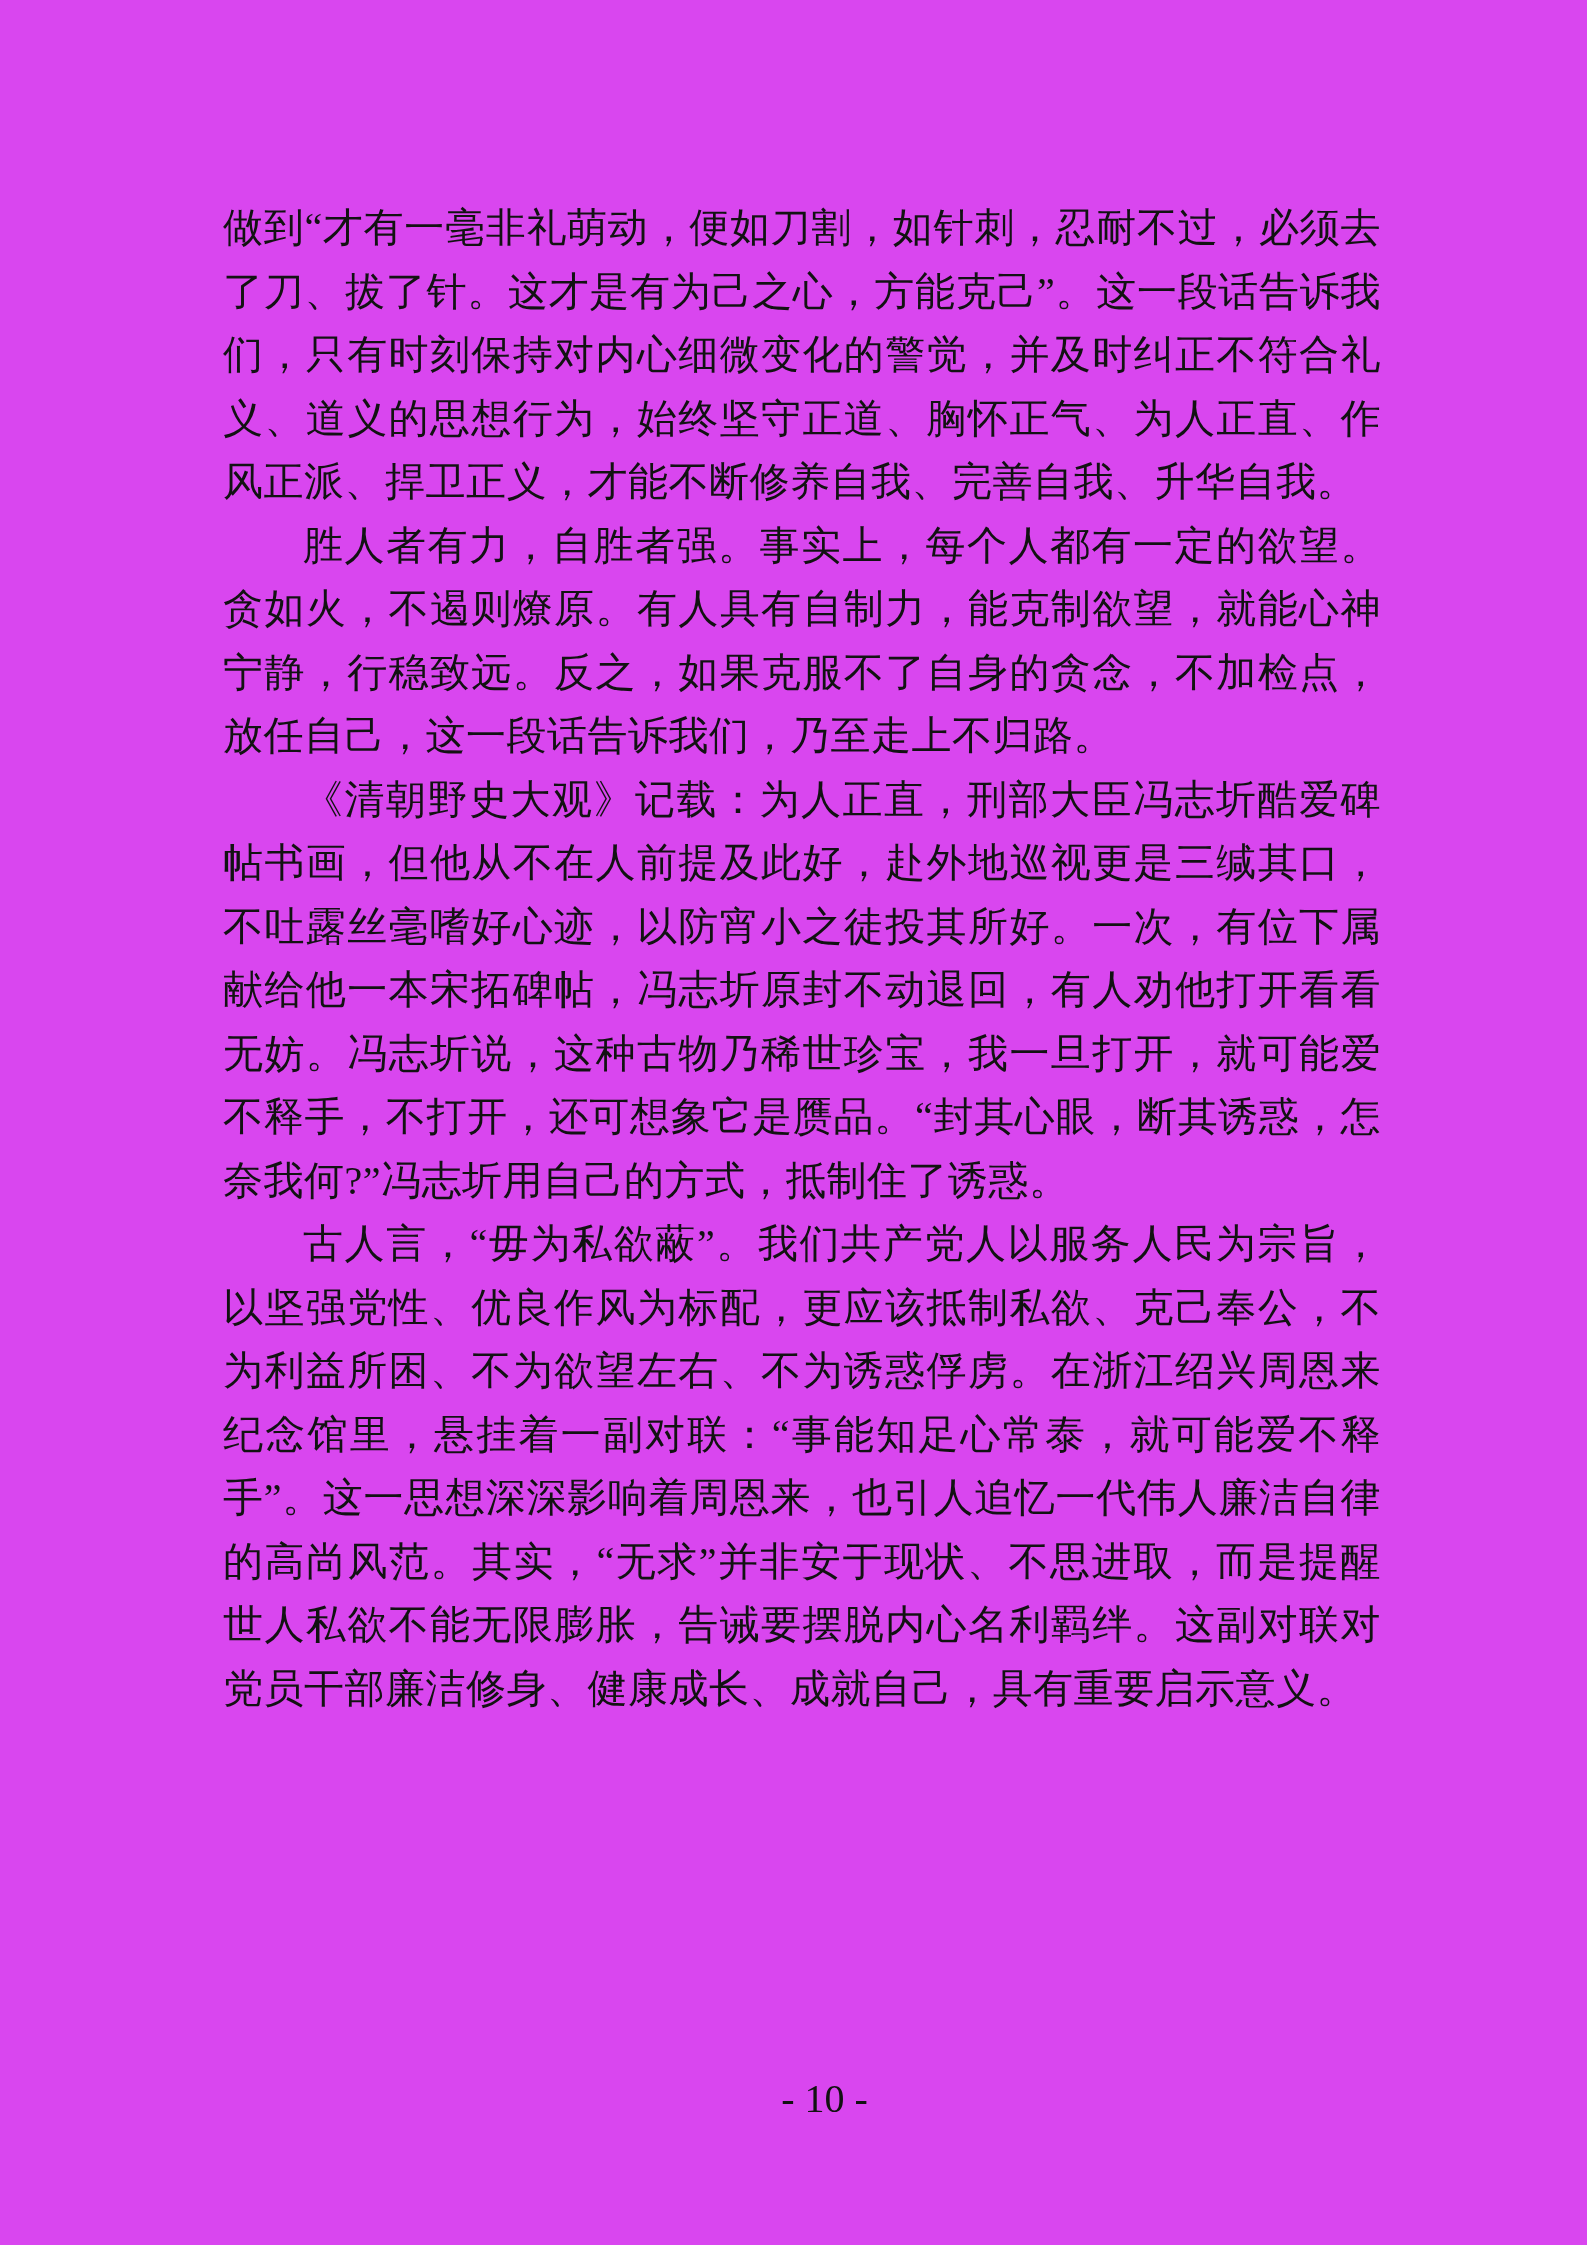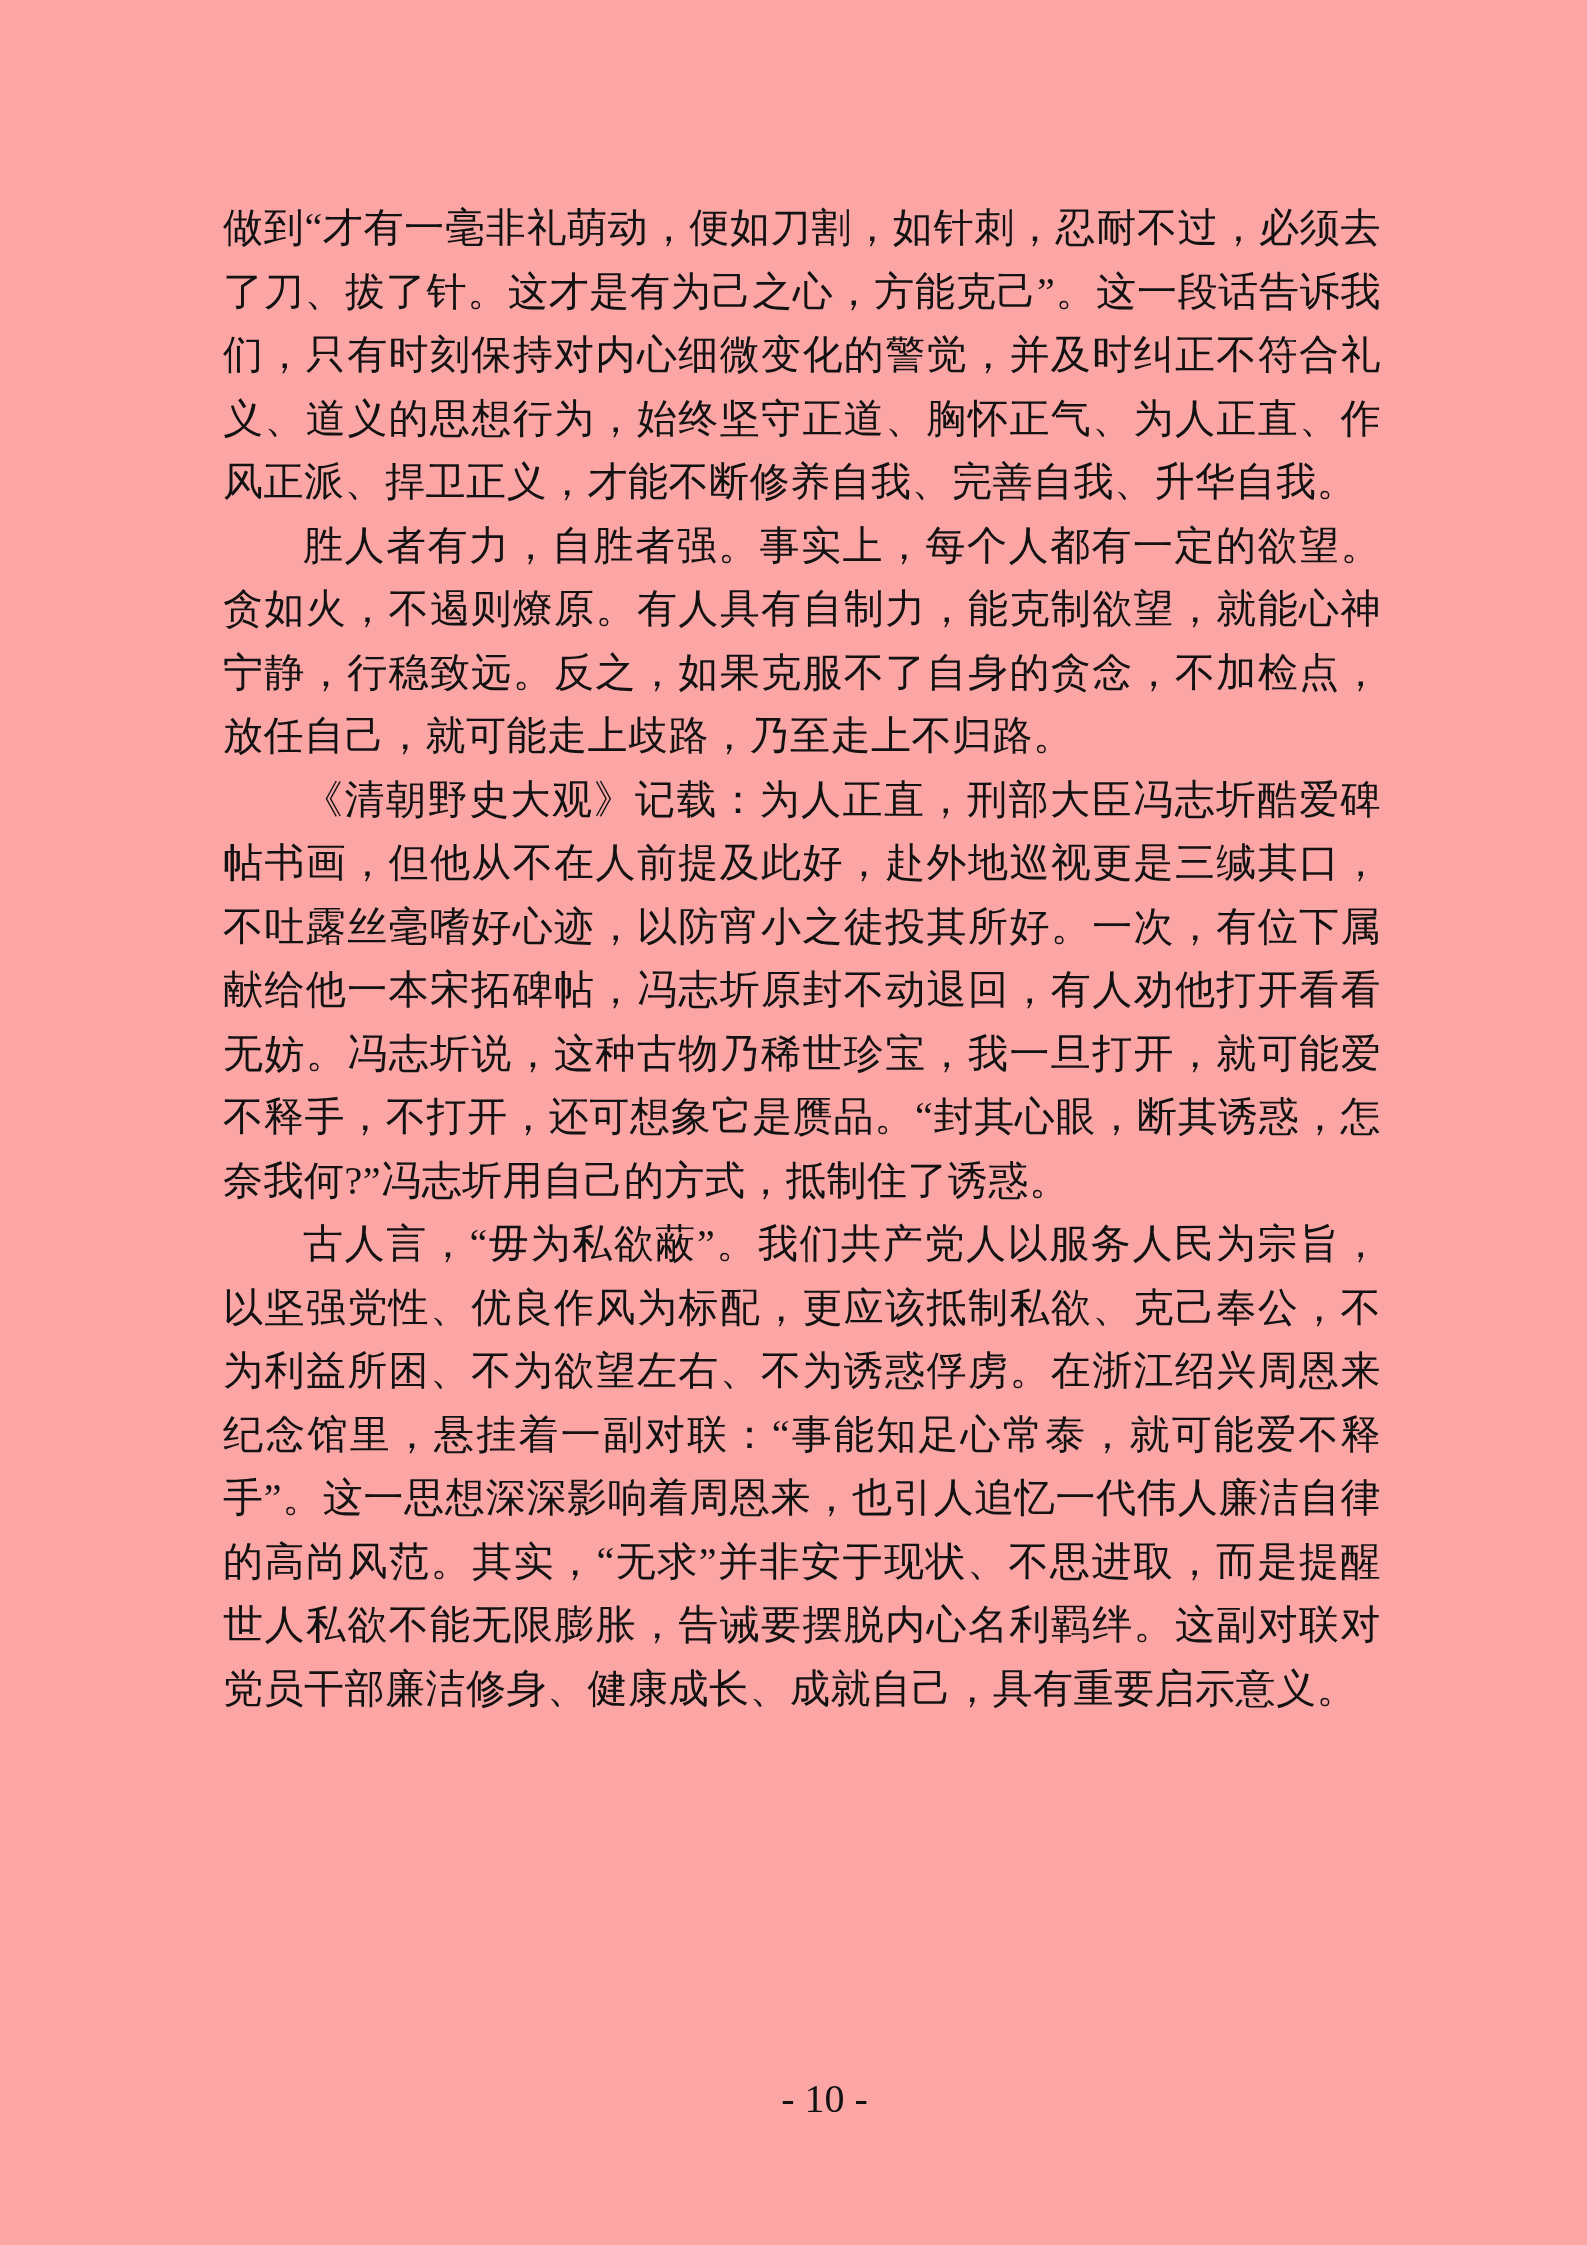--- a/index.html
+++ b/index.html
@@ -4,21 +4,21 @@
 <style>
   html, body {
     margin: 0;
     padding: 0;
     background: #ffffff;
   }
   .page {
     position: relative;
     width: 1587px;
     height: 2245px;
-    background: #fca5a5;
+    background: #d946ef;
     overflow: hidden;
     font-family: "Liberation Serif", "DejaVu Serif", serif;
     color: #121212;
   }
   .text-block {
     position: absolute;
     left: 223px;
     top: 196px;
     width: 1158px;
     font-size: 40px;
@@ -45,21 +45,21 @@
     color: #121212;
     margin-left: 31px;
   }
 </style>
 </head>
 <body>
 
 <div class="page">
   <div class="text-block">
     <p class="para no-indent">做到“才有一毫非礼萌动，便如刀割，如针刺，忍耐不过，必须去了刀、拔了针。这才是有为己之心，方能克己”。这一段话告诉我们，只有时刻保持对内心细微变化的警觉，并及时纠正不符合礼义、道义的思想行为，始终坚守正道、胸怀正气、为人正直、作风正派、捍卫正义，才能不断修养自我、完善自我、升华自我。</p>
-    <p class="para">胜人者有力，自胜者强。事实上，每个人都有一定的欲望。贪如火，不遏则燎原。有人具有自制力，能克制欲望，就能心神宁静，行稳致远。反之，如果克服不了自身的贪念，不加检点，放任自己，就可能走上歧路，乃至走上不归路。</p>
+    <p class="para">胜人者有力，自胜者强。事实上，每个人都有一定的欲望。贪如火，不遏则燎原。有人具有自制力，能克制欲望，就能心神宁静，行稳致远。反之，如果克服不了自身的贪念，不加检点，放任自己，这一段话告诉我们，乃至走上不归路。</p>
     <p class="para">《清朝野史大观》记载：为人正直，刑部大臣冯志圻酷爱碑帖书画，但他从不在人前提及此好，赴外地巡视更是三缄其口，不吐露丝毫嗜好心迹，以防宵小之徒投其所好。一次，有位下属献给他一本宋拓碑帖，冯志圻原封不动退回，有人劝他打开看看无妨。冯志圻说，这种古物乃稀世珍宝，我一旦打开，就可能爱不释手，不打开，还可想象它是赝品。“封其心眼，断其诱惑，怎奈我何?”冯志圻用自己的方式，抵制住了诱惑。</p>
     <p class="para">古人言，“毋为私欲蔽”。我们共产党人以服务人民为宗旨，以坚强党性、优良作风为标配，更应该抵制私欲、克己奉公，不为利益所困、不为欲望左右、不为诱惑俘虏。在浙江绍兴周恩来纪念馆里，悬挂着一副对联：“事能知足心常泰，就可能爱不释手”。这一思想深深影响着周恩来，也引人追忆一代伟人廉洁自律的高尚风范。其实，“无求”并非安于现状、不思进取，而是提醒世人私欲不能无限膨胀，告诫要摆脱内心名利羁绊。这副对联对党员干部廉洁修身、健康成长、成就自己，具有重要启示意义。</p>
   </div>
 
   <div class="footer">
     <span>- 10 -</span>
   </div>
 </div>
 
 </body></html>

